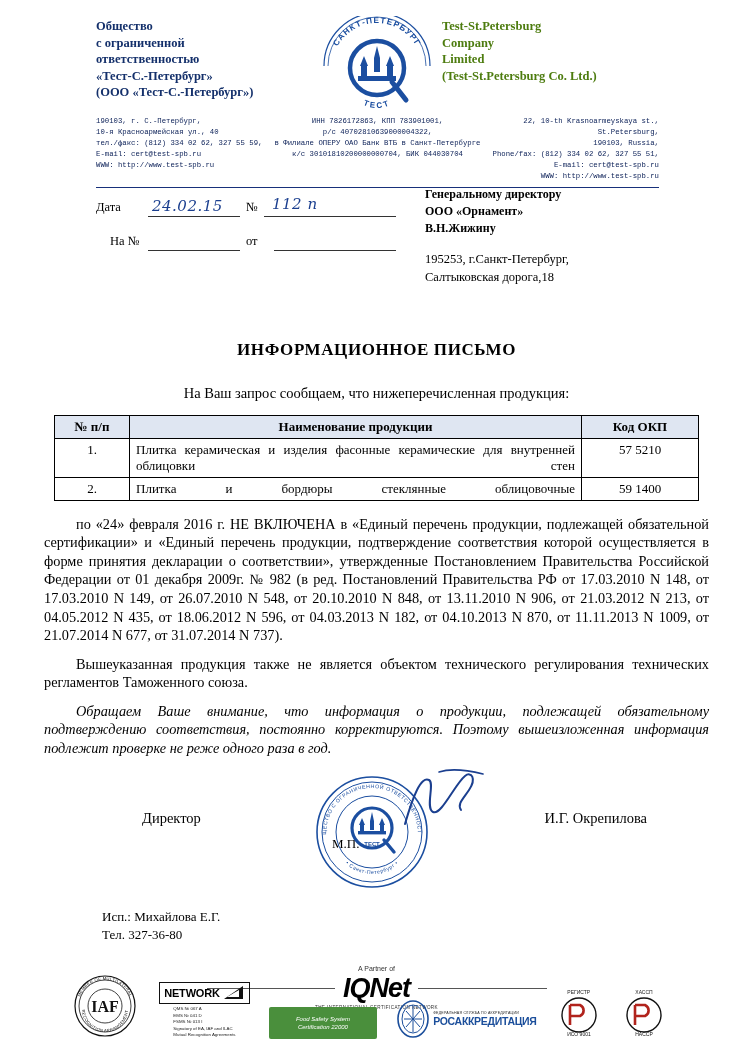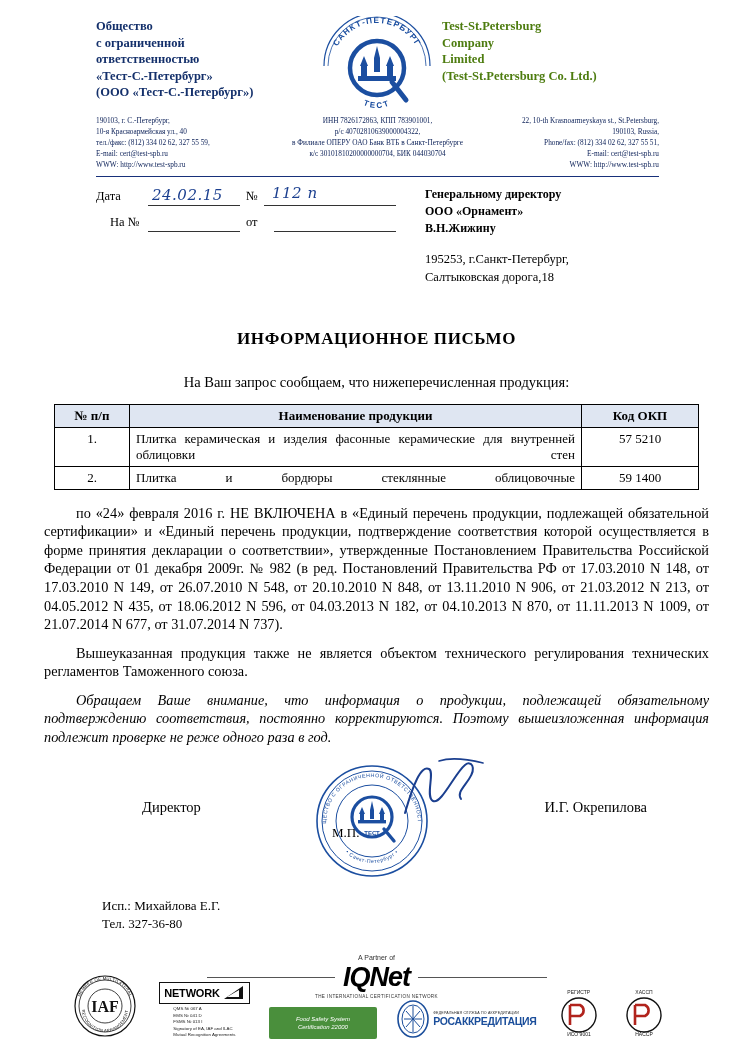--- a/index.html
+++ b/index.html
@@ -52,21 +52,21 @@
     align-items: center;
     justify-content: center;
     margin-top: -2px;
   }
 
   
   .contact-strip {
     display: flex;
     justify-content: space-between;
     padding: 8px 50px 0 52px;
-    font-family: Liberation Serif, serif;
+    font-family: Liberation Mono, monospace;
     font-size: 7.3px;
     line-height: 1.5;
     color: #0a1f57;
   }
   .cs-col { width: 190px; }
   .cs-mid {
     width: 250px;
     text-align: center;
     color: #0a1f57;
   }
@@ -99,21 +99,21 @@
     border-bottom: 0.8px solid #333;
   }
   .ref-hand {
     position: absolute;
     font-family: "DejaVu Serif", serif;
     font-style: italic;
     color: #1b3f8f;
     font-size: 15px;
     letter-spacing: 0.5px;
   }
-  .ref-row2 { position: relative; height: 22px; margin-top: 4px; }
+  .ref-row2 { position: relative; height: 22px; margin-top: 12px; }
   .ref-label2 { position: absolute; left: 14px; top: 2px; font-size: 12.5px; }
   .ref-on { position: absolute; left: 150px; top: 2px; font-size: 12.5px; }
   .ref-ln3 {
     position: absolute; left: 52px; top: 18px; width: 92px;
     border-bottom: 0.8px solid #333;
   }
   .ref-ln4 {
     position: absolute; left: 178px; top: 18px; width: 122px;
     border-bottom: 0.8px solid #333;
   }

